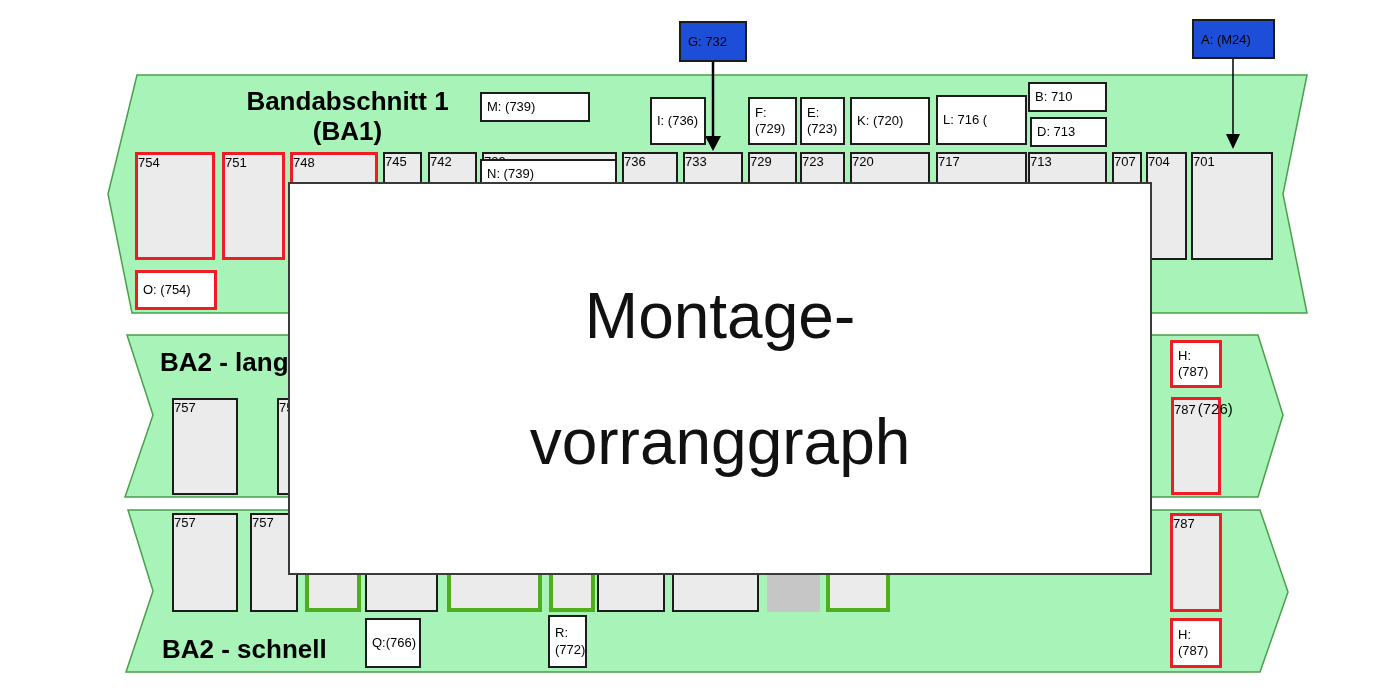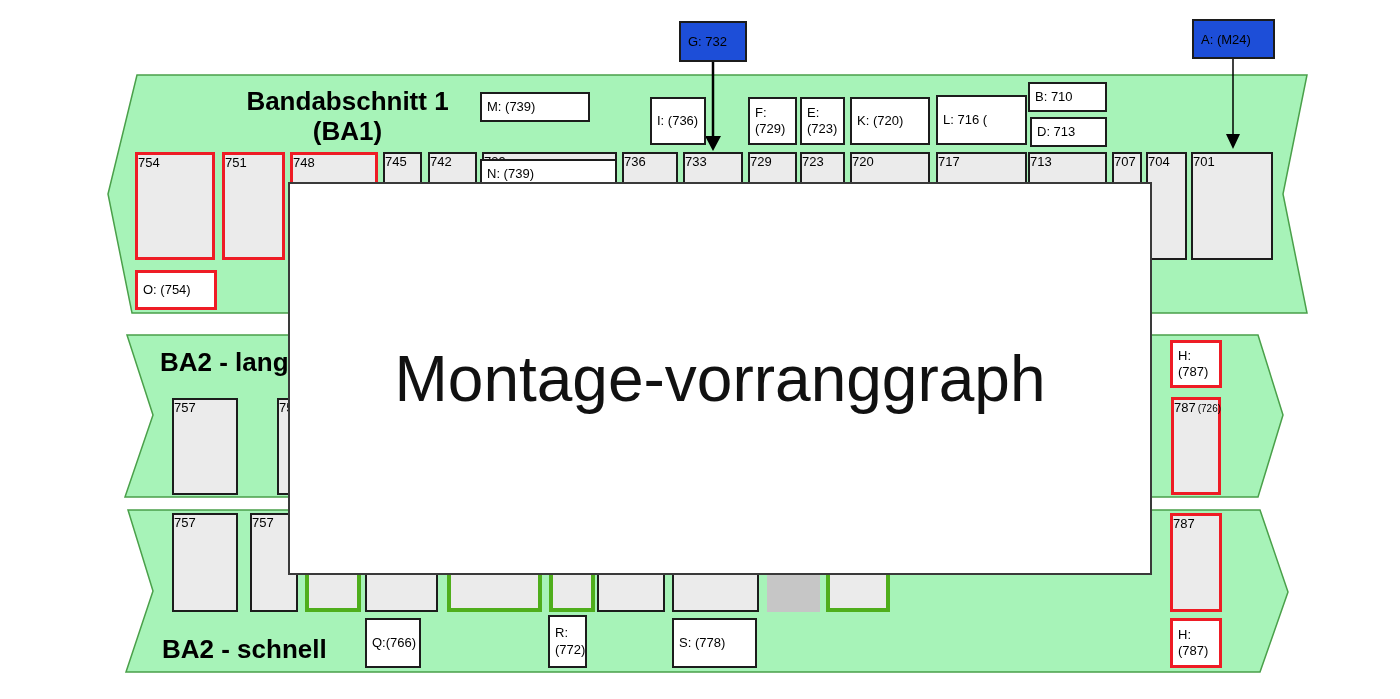--- a/index.html
+++ b/index.html
@@ -15,21 +15,21 @@
   .arrow-head{fill:var(--arrow-black);}
 
   .station{
     position:absolute;background:var(--station-fill);
     border:2px solid var(--border-black);box-sizing:border-box;
     font-size:13px;padding:1px 0 0 0;z-index:10;line-height:1.1;
   }
   .station.red{border:3px solid var(--border-red);}
   .station.green{border:4px solid var(--border-green);}
   .station.none{border:none;background:var(--station-fill-dark);}
-  .st-sub{font-size:10px;margin-left:2px;}
+  .st-sub{font-size:15px;margin-left:2px;}
 
   .tag{
     position:absolute;background:#fff;border:2px solid var(--border-black);
     box-sizing:border-box;font-size:13px;display:flex;flex-direction:column;
     justify-content:center;align-items:flex-start;padding-left:5px;z-index:20;
     line-height:1.25;
   }
   .tag.red{border:3px solid var(--border-red);}
 
   .ext{
@@ -42,21 +42,21 @@
 
   .band-title{position:absolute;font-weight:bold;font-size:26px;z-index:15;white-space:nowrap;}
   .band-title.ba1-line1{left:195px;top:86px;width:305px;text-align:center;}
   .band-title.ba1-line2{left:195px;top:116px;width:305px;text-align:center;}
   .band-title.ba2lang{left:160px;top:347px;}
   .band-title.ba2schnell{left:162px;top:634px;}
 
   .overlay{
     position:absolute;left:288px;top:182px;width:864px;height:393px;
     background:#fff;border:2px solid var(--overlay-border);box-sizing:border-box;
-    display:flex;flex-direction:row;justify-content:center;align-items:center;
+    display:flex;flex-direction:column;justify-content:center;align-items:center;
     z-index:50;
   }
   .overlay .line{font-size:64px;line-height:126px;color:#111;}
 </style>
 </head>
 <body>
 
 <div class="canvas" id="canvas">
 
   <svg class="layer" width="1400" height="699">
@@ -153,19 +153,16 @@
     <div class="station none" style="left: 767px; top: 513px; width: 53px; height: 99px;"><span></span></div>
     <div class="station green" style="left: 826px; top: 513px; width: 64px; height: 99px;"><span></span></div>
     <div class="station red" style="left: 1170px; top: 513px; width: 52px; height: 99px;"><span>787</span></div>
     <div class="tag black" style="left: 365px; top: 618px; width: 56px; height: 50px;">
       <div>Q:(766)</div>
     </div>
     <div class="tag black" style="left: 548px; top: 615px; width: 39px; height: 53px;">
       <div>R:</div>
       <div>(772)</div>
     </div>
-    <div class="tag black" style="left: 672px; top: 618px; width: 85px; height: 50px;">
-      <div>S: (778)</div>
-    </div>
     <div class="tag red" style="left: 1170px; top: 618px; width: 52px; height: 50px;">
       <div>H:(787)</div>
     </div>
   </div>
 
 </body></html>

